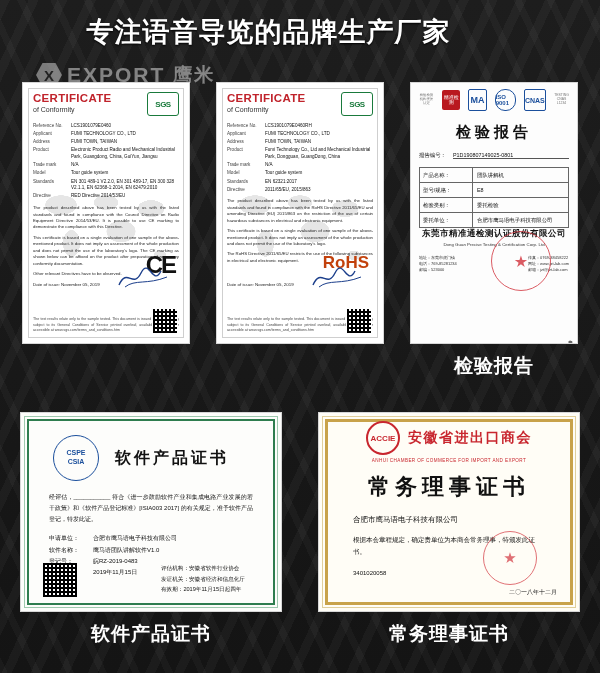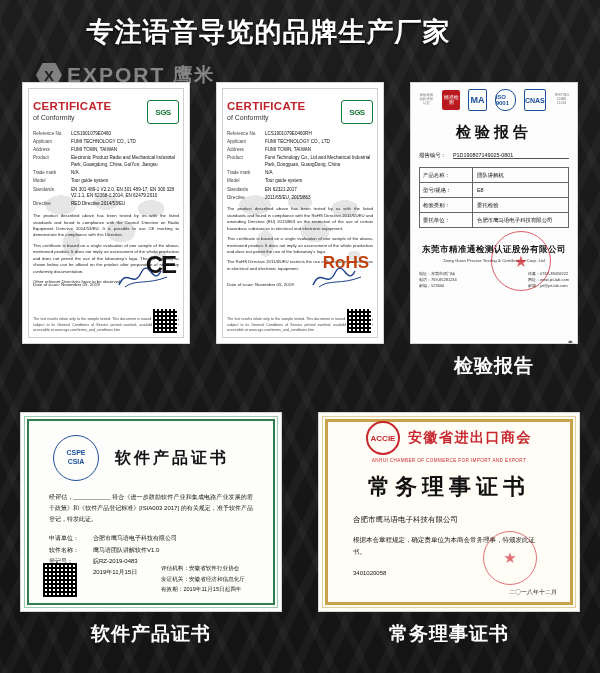--- a/index.html
+++ b/index.html
@@ -108,21 +108,21 @@
   
   .cert {
     background: #ffffff;
     box-sizing: border-box;
     position: relative;
     overflow: hidden;
   }
   .cert-ce, .cert-rohs {
     width: 168px;
     height: 262px;
-    padding: 17px 10px;
+    padding: 9px 10px;
     border: 1px solid #d7d7d7;
   }
   .cert-inner-border {
     position: absolute;
     top: 5px; left: 5px; right: 5px; bottom: 5px;
     border: 1px solid #cfcfcf;
     pointer-events: none;
   }
   .cert-map {
     position: absolute;
@@ -363,21 +363,21 @@
     width: 46px;
     padding: 3.5px 3px;
     border-right: .7px solid #666;
     flex: none;
   }
   .insp-row .v {
     flex: 1;
     padding: 3.5px 4px;
   }
   .insp-org {
-    margin-top: 16px;
+    margin-top: 0;
     text-align: center;
     color: #111;
     font-size: 8.5px;
     font-weight: bold;
     letter-spacing: .5px;
   }
   .insp-org-en {
     text-align: center;
     color: #333;
     font-size: 4.4px;

